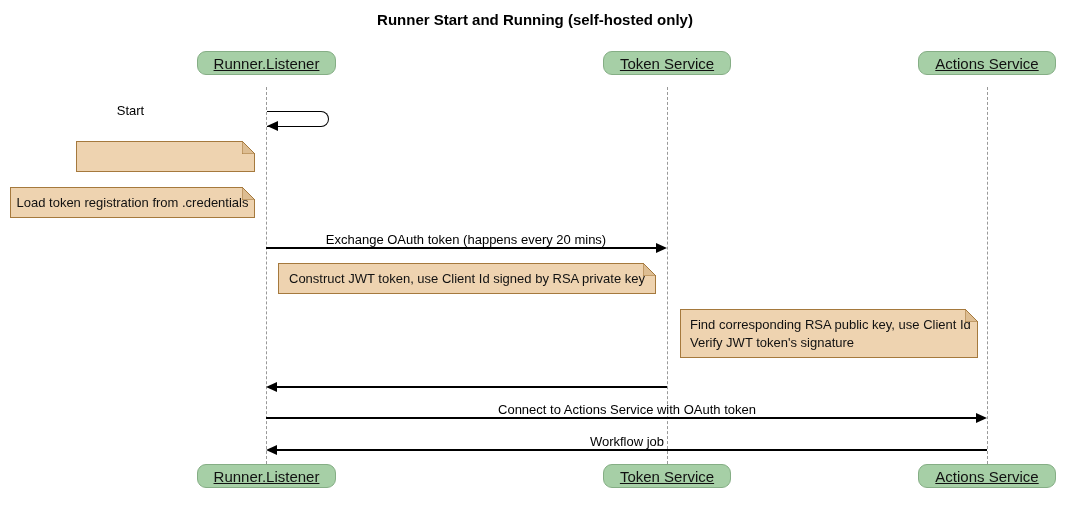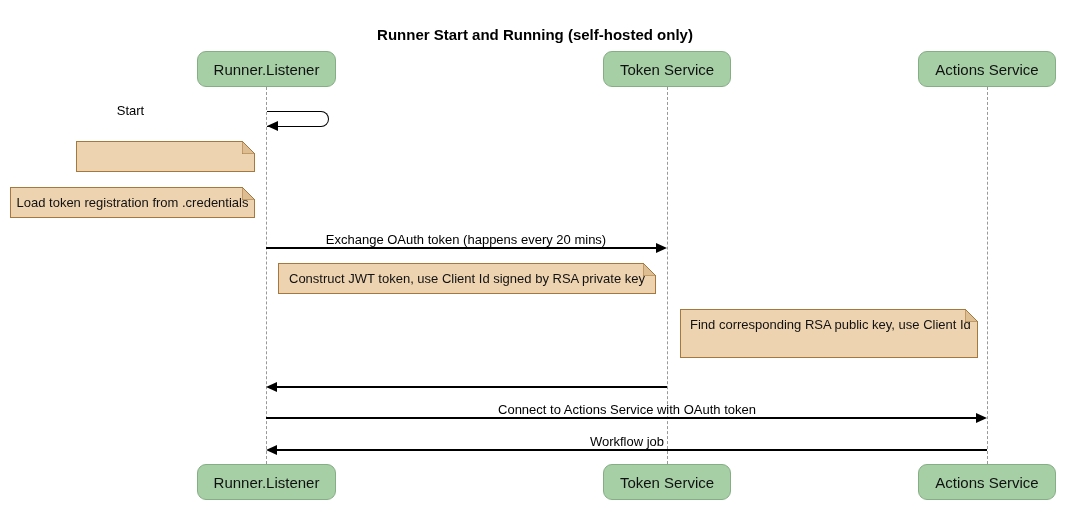--- a/index.html
+++ b/index.html
@@ -1,28 +1,28 @@
 <!DOCTYPE html>
 <html><head>
 <meta charset="utf-8">
 <style>
   html,body { margin:0; padding:0; background:#ffffff; }
   #canvas {
     position:relative; width:1070px; height:525px; background:#ffffff;
     font-family:"Liberation Sans", sans-serif; color:#000; overflow:hidden;
   }
   .title {
-    position:absolute; top:26px; left:0; width:100%; text-align:center;
+    position:absolute; top:11px; left:0; width:100%; text-align:center;
     font-size:15px; font-weight:bold; color:#000;
   }
   .participant {
-    position:absolute; height:36px; box-sizing:border-box;
+    position:absolute; height:24px; box-sizing:border-box;
     background:#a6cfa6; border:1px solid #85ae85; border-radius:9px;
     display:flex; align-items:center; justify-content:center;
-    font-size:15px; color:#111; white-space:nowrap;
+    font-size:15px; color:#111; white-space:nowrap;text-decoration:underline;
   }
   .lifeline {
     position:absolute; top:87px; height:377px; width:0;
     border-left:1px dashed #999999;
   }
   .msg-line { position:absolute; height:1.5px; background:#000; }
   .msg-label {
     position:absolute; font-size:13px; line-height:15px; white-space:nowrap;
     transform:translateX(-50%); color:#000;
   }
@@ -96,20 +96,21 @@
   <div class="note center" style="left:278px; top:263px; width:378px; height:31px;text-align:center;">
     <span>Construct JWT token, use Client Id signed by RSA private key</span>
     <svg class="fold" width="13" height="13">
       <path d="M0,0 L13,0 L13,13 Z" fill="#ffffff"></path>
       <path d="M0,0 L13,13 L0,13 Z" fill="#ddbd92" stroke="#a5793d" stroke-width="1"></path>
     </svg>
   </div>
 
   <div class="note multi" style="left:680px; top:309px; width:298px; height:49px;">
     <div>Find corresponding RSA public key, use Client Id</div>
+    <div>Verify JWT token's signature</div>
     <svg class="fold" width="13" height="13">
       <path d="M0,0 L13,0 L13,13 Z" fill="#ffffff"></path>
       <path d="M0,0 L13,13 L0,13 Z" fill="#ddbd92" stroke="#a5793d" stroke-width="1"></path>
     </svg>
   </div>
 
   <div class="msg-line" style="left:277px; top:386px; width:390px;"></div>
   <div class="arr-l" style="left:266px; top:382px;"></div>
 
   <div class="msg-label" style="left:627px; top:402px;">Connect to Actions Service with OAuth token</div>

